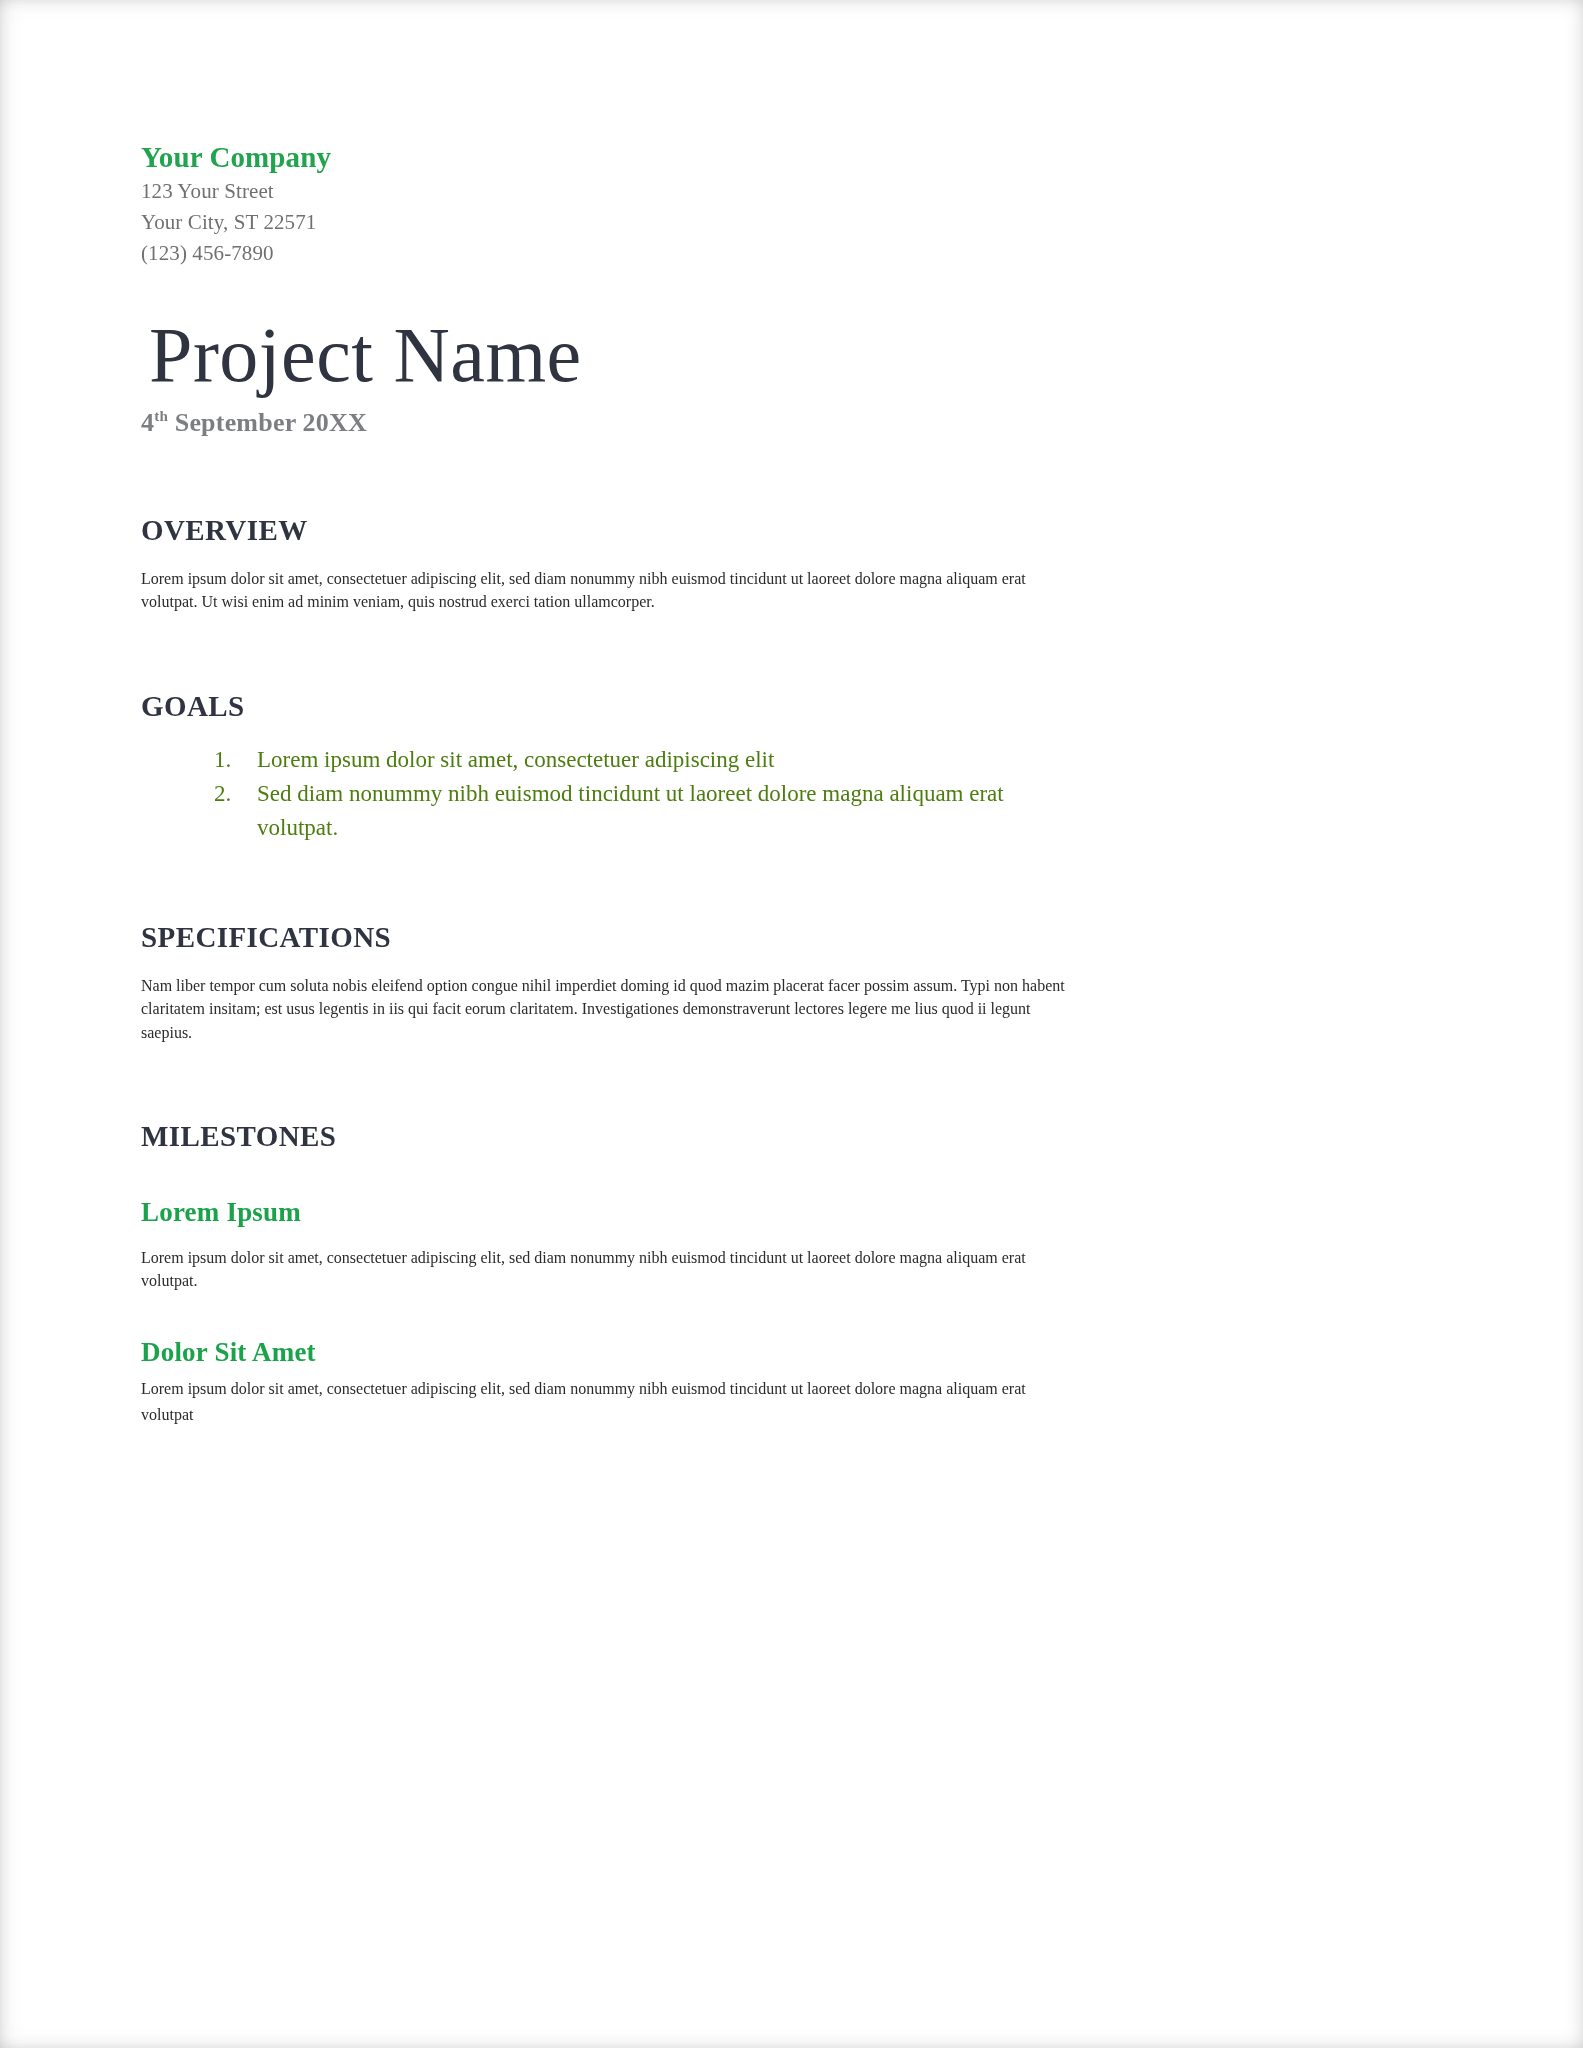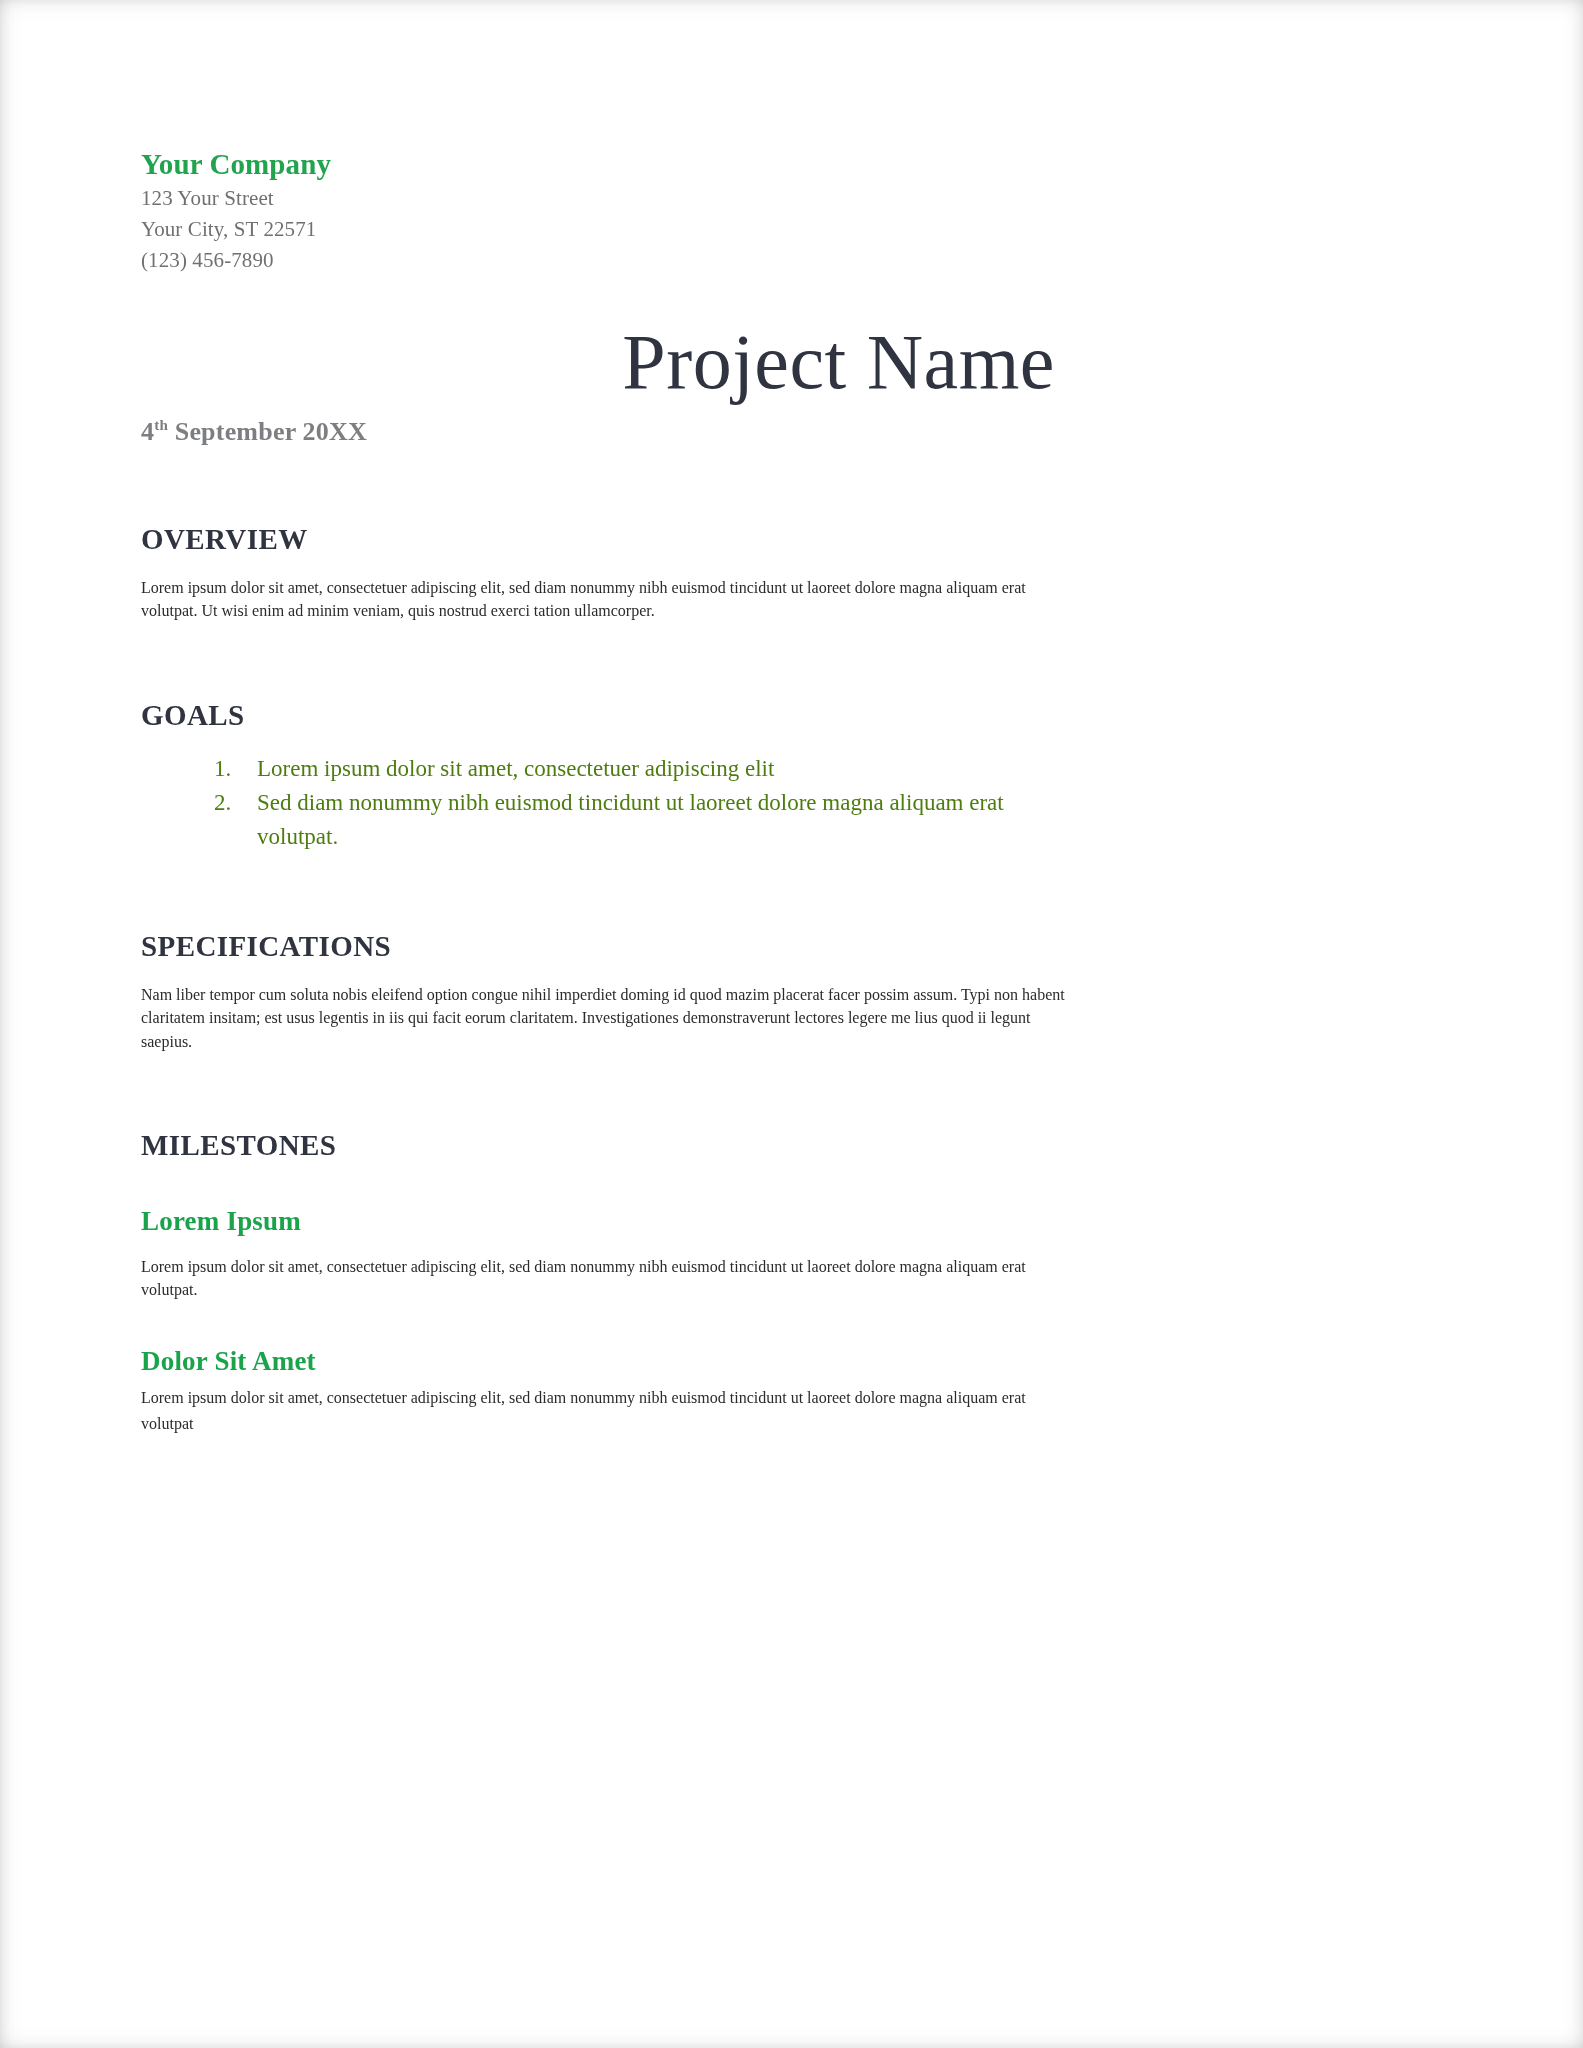--- a/index.html
+++ b/index.html
@@ -29,21 +29,21 @@
     box-shadow:
       inset 10px 0 26px -18px rgba(120,120,120,0.55),
       inset -10px 0 26px -18px rgba(120,120,120,0.40),
       inset 0 10px 26px -18px rgba(120,120,120,0.35),
       inset 0 -10px 26px -18px rgba(120,120,120,0.35);
   }
 
   .content {
     position: absolute;
     left: 141px;
-    top: 7px;
+    top: 0;
     width: 930px;
   }
 
   
   .letterhead {
     margin-top: 141px;
   }
 
   .company-name {
     font-family: "Liberation Serif", "DejaVu Serif", serif;
@@ -68,23 +68,22 @@
   .title-block {
     margin-top: 47px;
   }
 
   .doc-title {
     font-family: "Liberation Serif", "DejaVu Serif", serif;
     font-size: 78px;
     font-weight: normal;
     color: #2f3440;
     line-height: 1.0;
-    margin: 16px;
+    margin: 8px;
     letter-spacing: 0.5px;
-    text-align: right;
   }
 
   .doc-date {
     font-family: "Liberation Serif", "DejaVu Serif", serif;
     font-size: 26px;
     font-weight: bold;
     color: #7c7e82;
     margin: 14px 0 2px 0;
     letter-spacing: 0.2px;
   }

